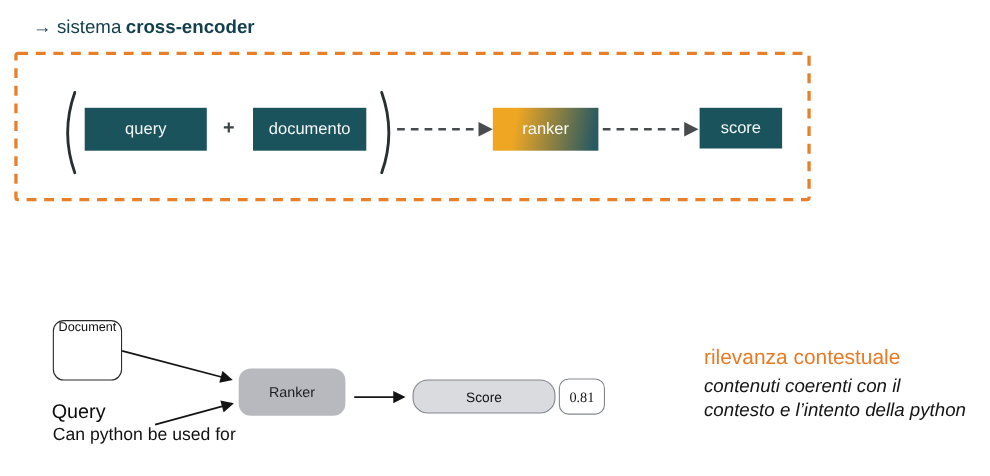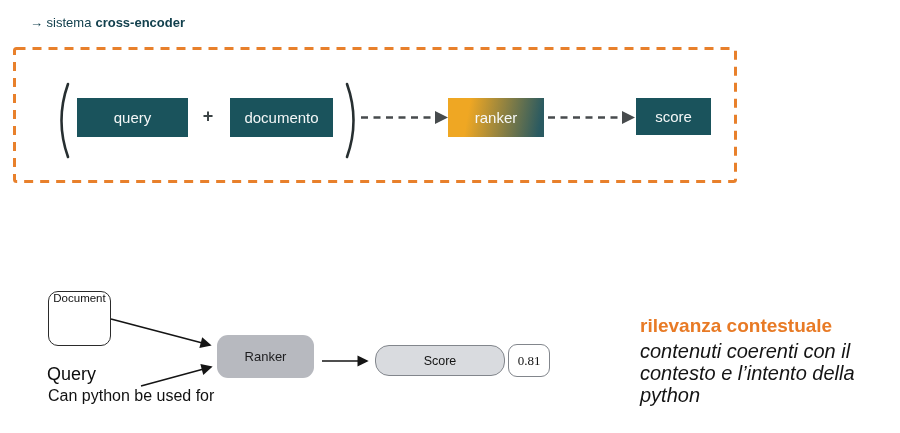--- a/index.html
+++ b/index.html
@@ -3,21 +3,21 @@
 <meta charset="utf-8">
 <style>
   html,body{margin:0;padding:0;background:#fff;}
   #canvas{
     position:relative;width:900px;height:433px;background:#ffffff;overflow:hidden;
     font-family:"Liberation Sans",sans-serif;
   }
   .abs{position:absolute;}
   
   .slide-title{
-    left:30px;top:15px;font-size:13px;color:var(--title_text);
+    left:30px;top:15px;font-size:17px;color:var(--title_text);
   }
   .slide-title .bold{font-weight:bold;margin-left:4px;}
   
   #overlay{position:absolute;left:0;top:0;pointer-events:none;}
   
   .teal-box{
     background:var(--teal);color:#f4f7f7;display:flex;align-items:center;justify-content:center;
     font-size:15px;
   }
   .plus-sign{
@@ -44,24 +44,24 @@
     border:1.5px solid var(--box_border_gray);border-radius:14px;
     display:flex;align-items:center;justify-content:center;font-size:12.5px;color:#141414;
   }
   .score-value{
     left:508px;top:344px;width:40px;height:31px;background:#fff;
     border:1.5px solid var(--box_border_gray);border-radius:9px;
     display:flex;align-items:center;justify-content:center;font-size:13px;color:#141414;font-family:Liberation Serif, serif;
   }
   
   .caption-heading{
-    left:640px;top:315px;font-size:19px;font-weight:bold;color:var(--heading_orange);
+    left:640px;top:315px;font-size:19px;font-weight:normal;color:var(--heading_orange);
   }
   .caption-body{
-    left:640px;top:340px;font-size:20px;font-style:italic;color:#141414;line-height:22px;
+    left:640px;top:340px;font-size:17px;font-style:italic;color:#141414;line-height:22px;
   }
 </style>
 </head>
 <body>
 
 <div id="canvas">
 
   <div class="abs slide-title">
     <span>→ sistema</span><span class="bold">cross-encoder</span>
   </div>

